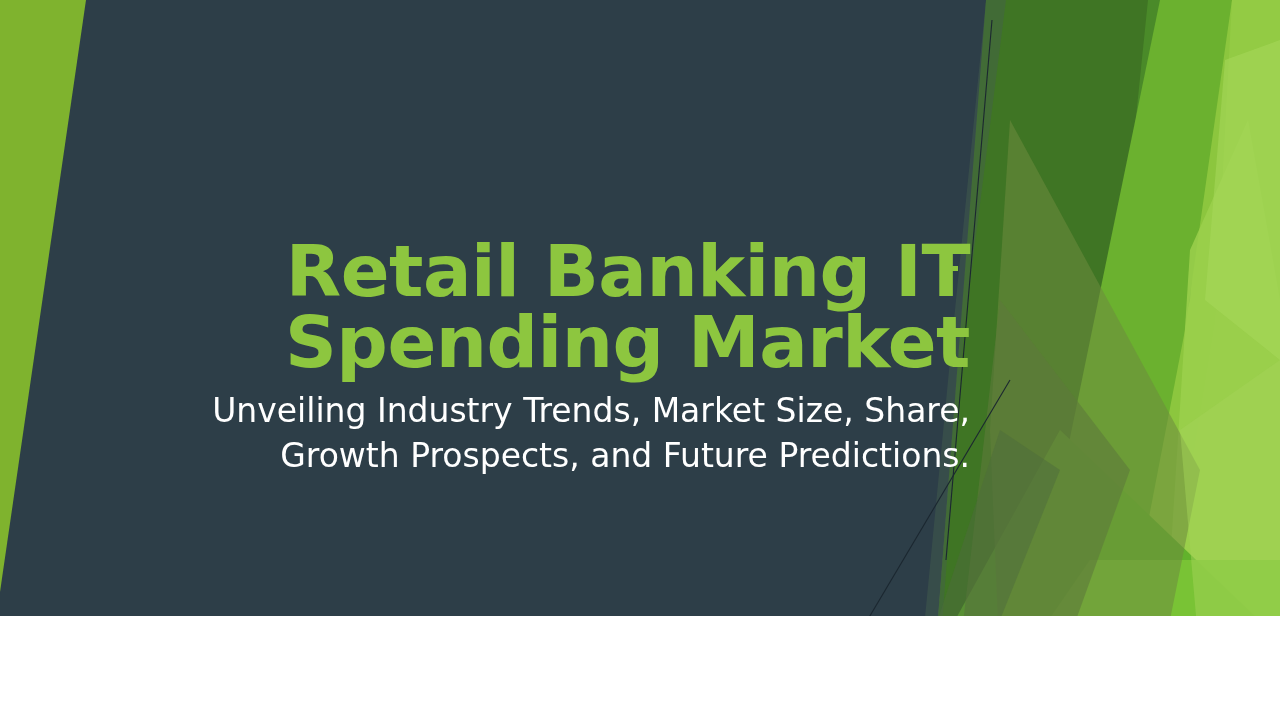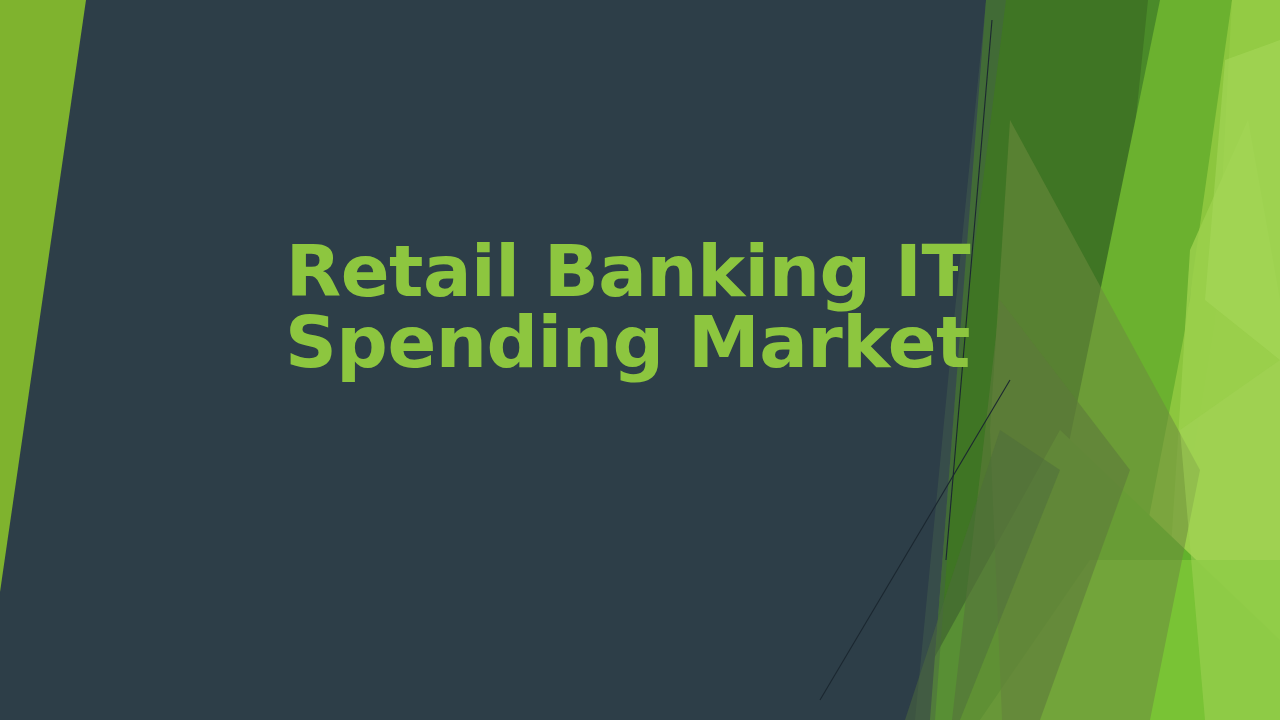--- a/index.html
+++ b/index.html
@@ -4,21 +4,21 @@
 <title>Retail Banking IT Spending Market</title>
 <style>
   html, body {
     margin: 0;
     padding: 0;
     background: #ffffff;
   }
   #slide {
     position: relative;
     width: 1280px;
-    height: 720px;
+    height: 616px;
     overflow: hidden;
     background: #2D3E48;
     font-family: "DejaVu Sans", sans-serif;
   }
   #slide-bg {
     position: absolute;
     inset: 0;
     width: 1280px;
     height: 720px;
     display: block;
@@ -102,15 +102,16 @@
     <line x1="992" y1="20" x2="946" y2="560" stroke="#1B2730" stroke-width="1.1"></line>
     <line x1="1010" y1="380" x2="820" y2="700" stroke="#1B2730" stroke-width="1.1"></line>
 
     <rect x="944" y="266" width="14" height="5" fill="#8CC63E"></rect>
 
   </svg>
 
   <div id="text-block">
     <h1 id="slide-title">Retail Banking IT
 Spending Market</h1>
+    <p id="slide-subtitle">Unveiling Industry Trends, Market Size, Share, Growth Prospects, and Future Predictions.</p>
   </div>
 
 </div>
 
 </body></html>

